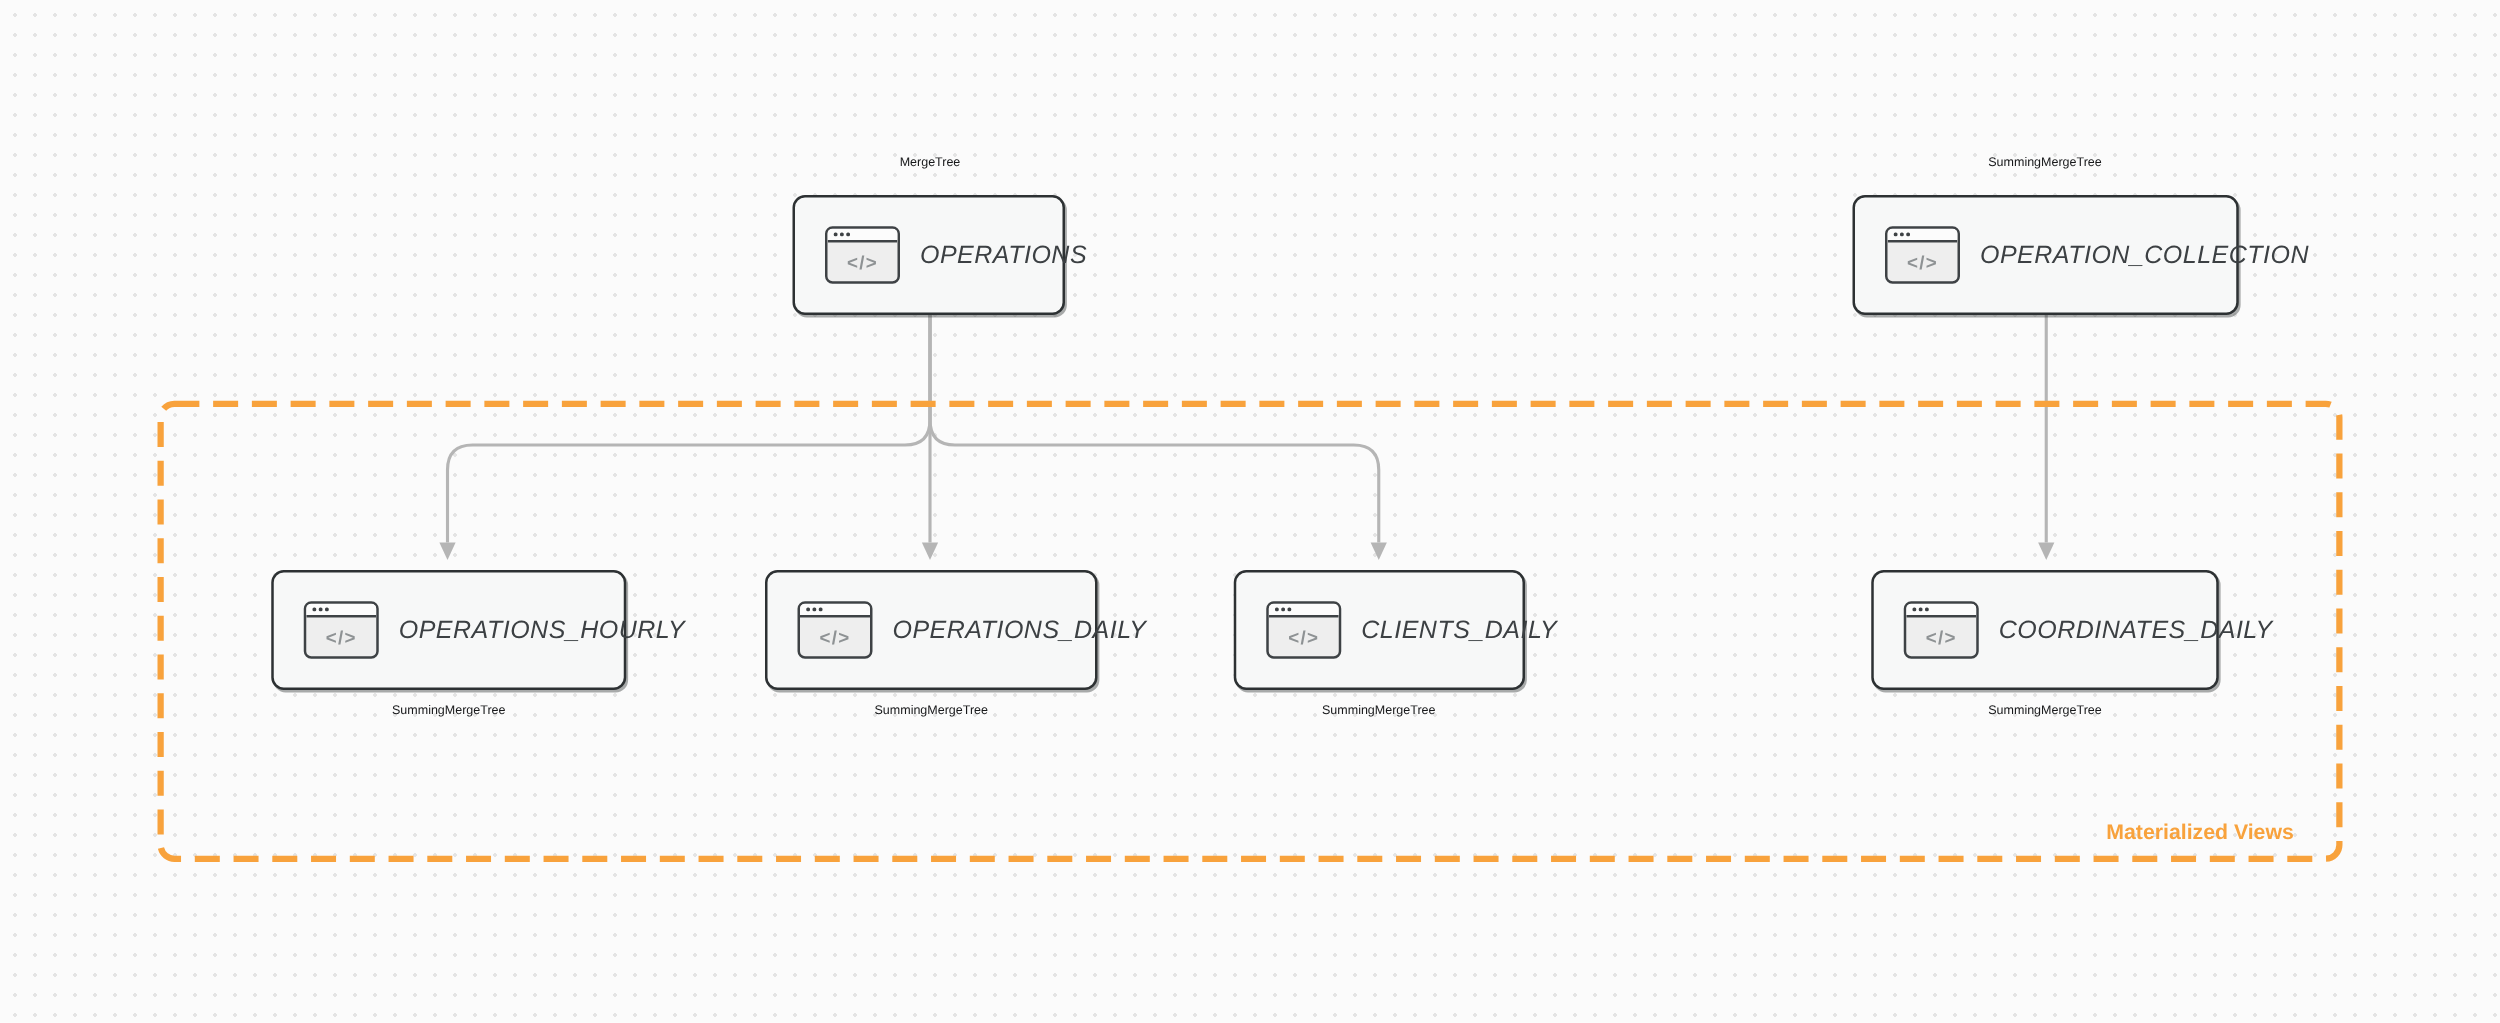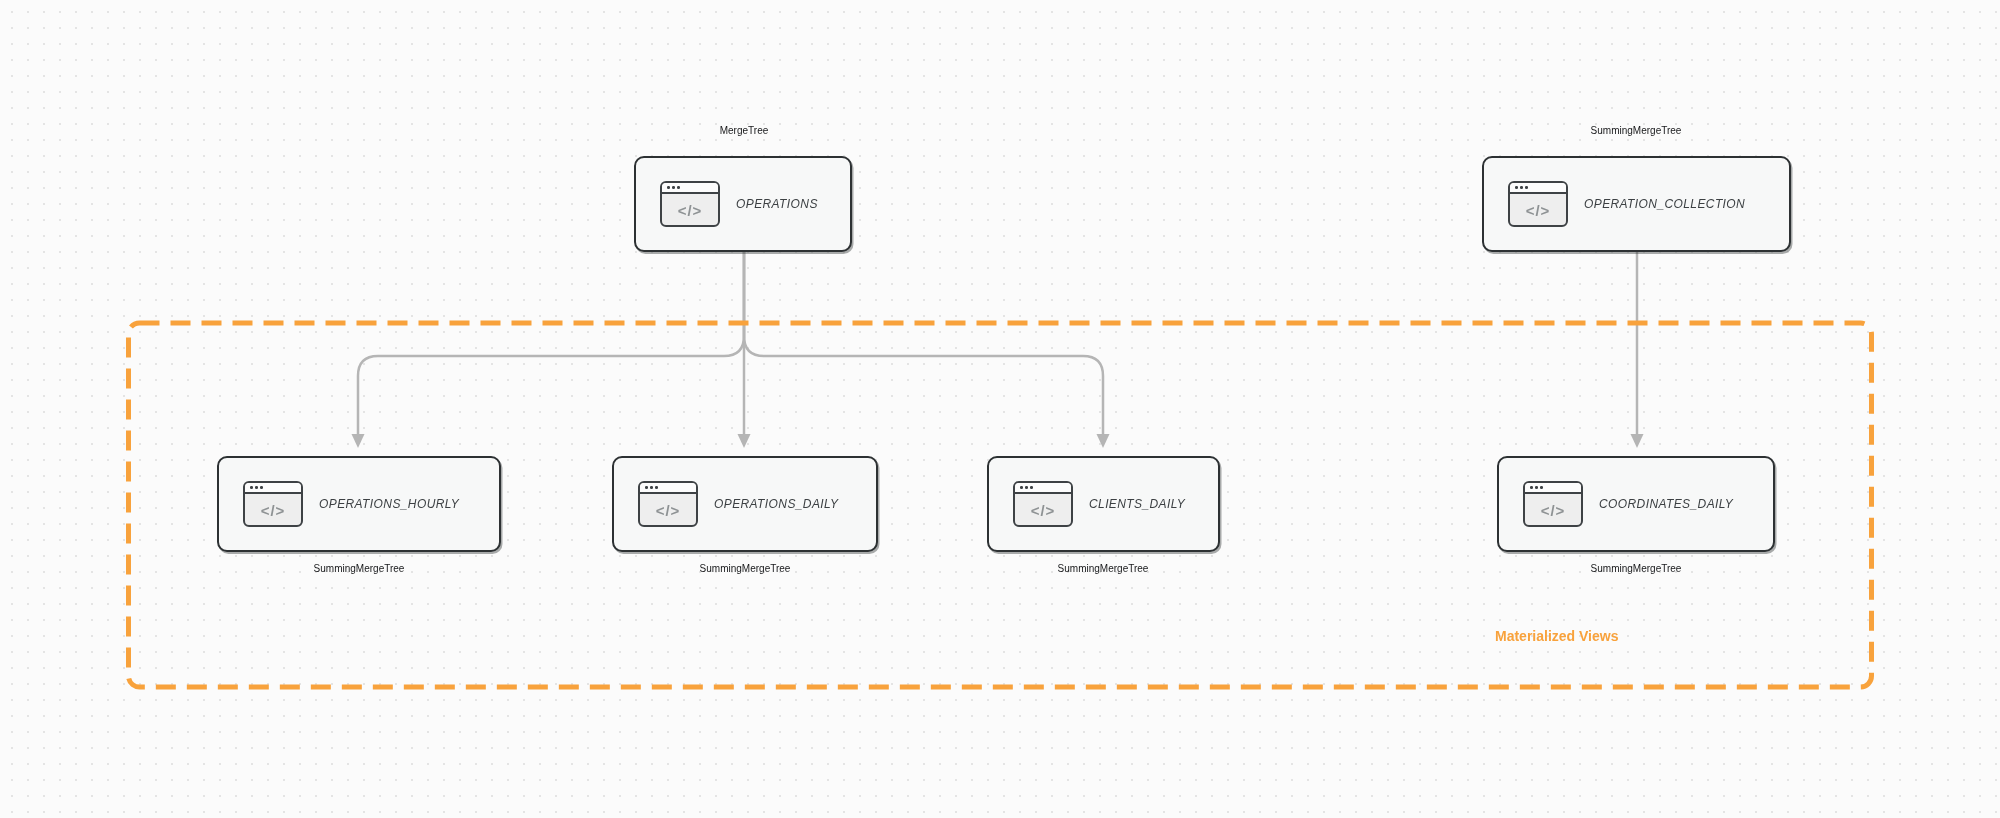--- a/index.html
+++ b/index.html
@@ -31,21 +31,21 @@
     border: 2.5px solid #2d3133;
     border-radius: 10px;
     box-shadow: 1.5px 2px 0 rgba(45,49,51,0.4);
     display: flex;
     align-items: center;
     padding-left: 24px;
     gap: 16px;
   }
   .node-title {
     font-style: italic;
-    font-size: 12px;
+    font-size: 20px;
     letter-spacing: 0.4px;
     color: #3c4043;
     white-space: nowrap;
   }
   
   .win {
     position: relative;
     width: 60px;
     height: 46px;
     box-sizing: border-box;
@@ -87,25 +87,26 @@
     text-align: center;
     font-size: 10px;
     font-weight: 500;
     color: #17181a;
     line-height: 18px;
     white-space: nowrap;
   }
   .region-label {
     position: absolute;
     width: 340px;
-    text-align: left;
-    font-size: 14px;
+    text-align: right;
+    font-size: 17px;
     font-weight: 600;
     color: #f8a23c;
     white-space: nowrap;
+    margin-top: 28px;
   }
 </style>
 </head>
 <body>
 
 <div class="canvas">
 
   <svg class="connector-layer" viewBox="0 0 2000 818">
 
     <g stroke="#b5b5b5" stroke-width="2.5" fill="none">

